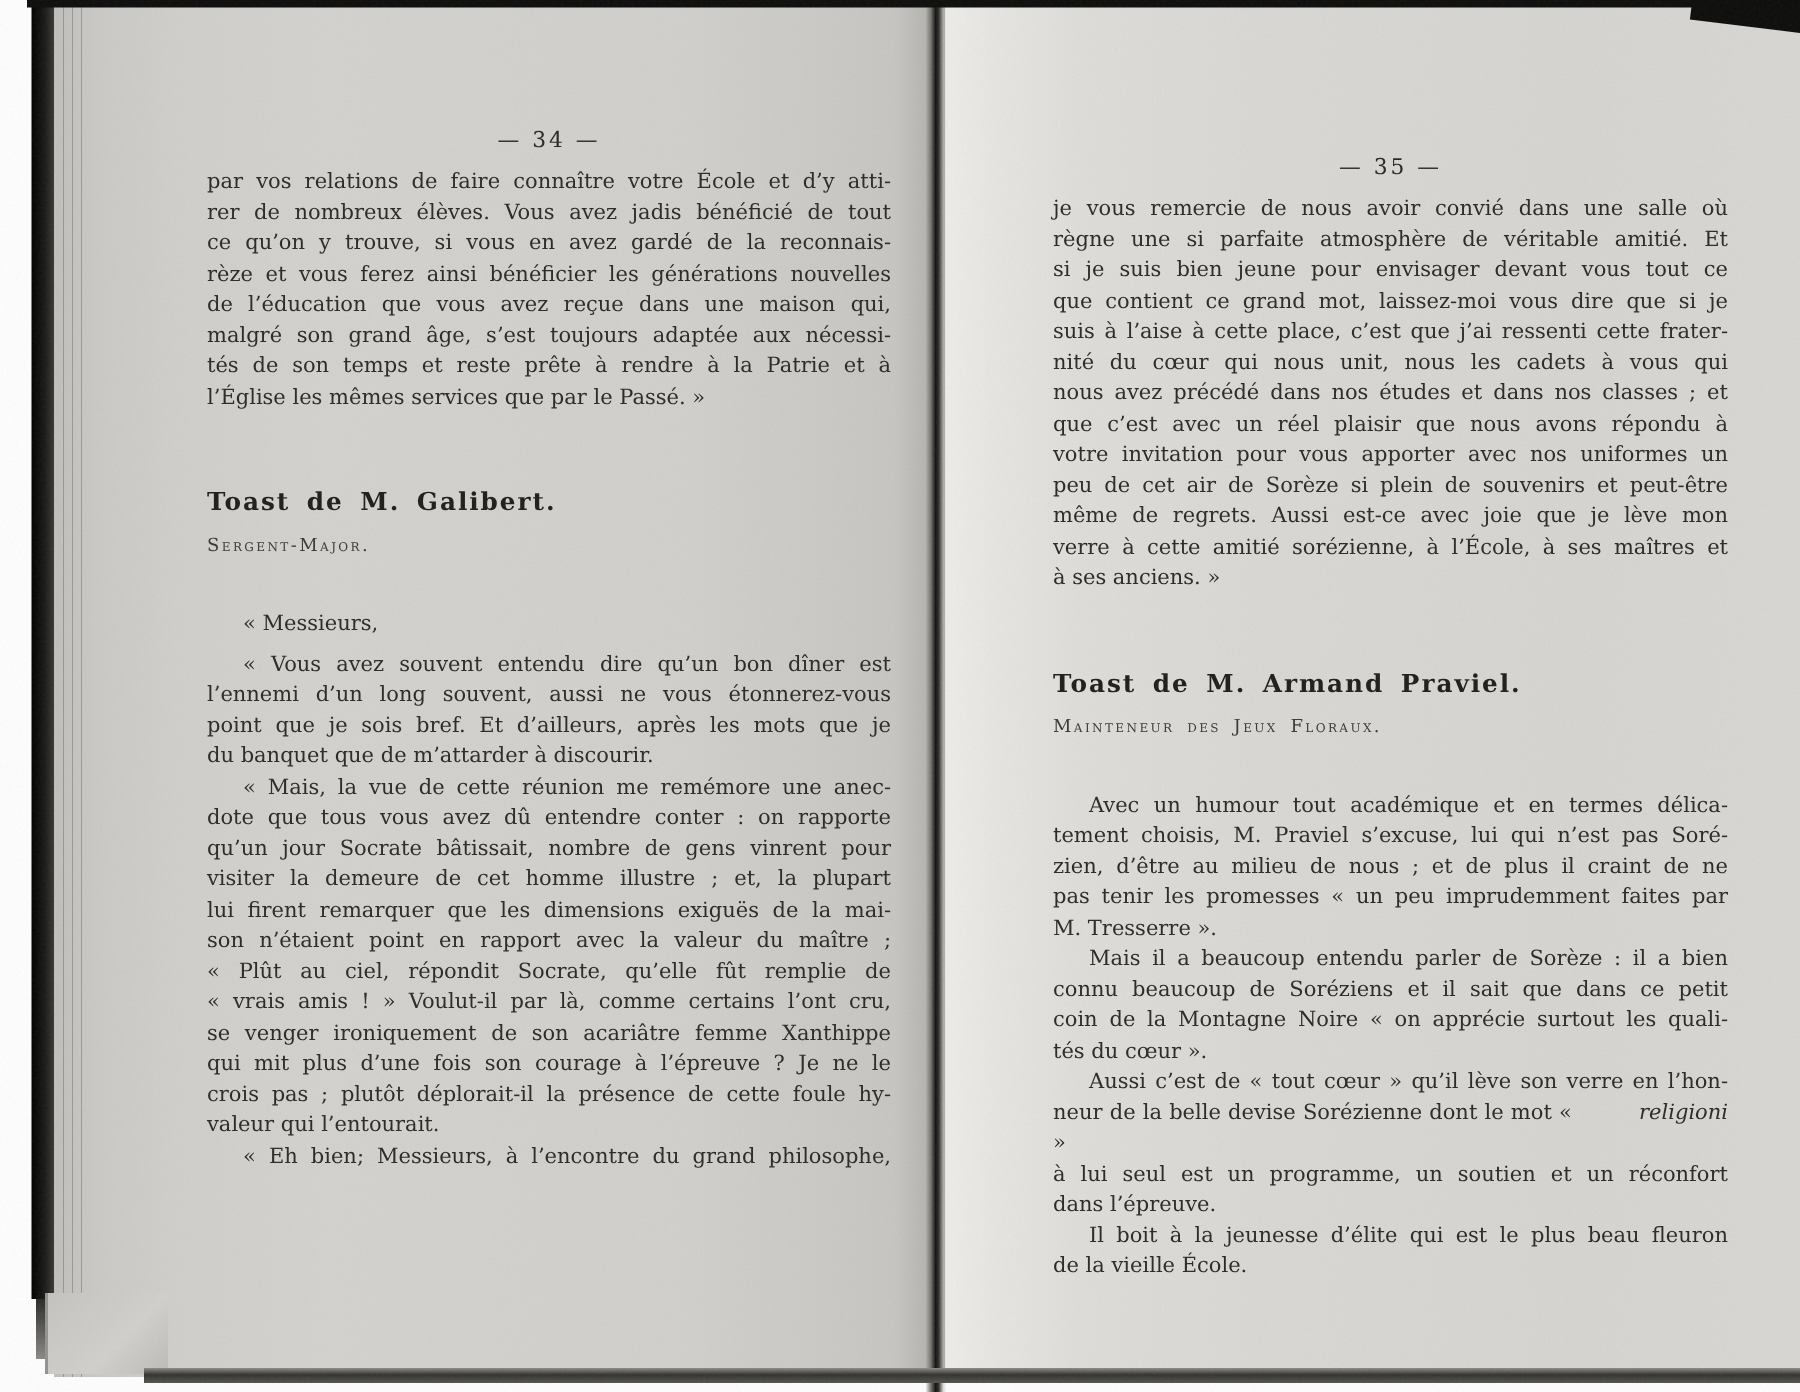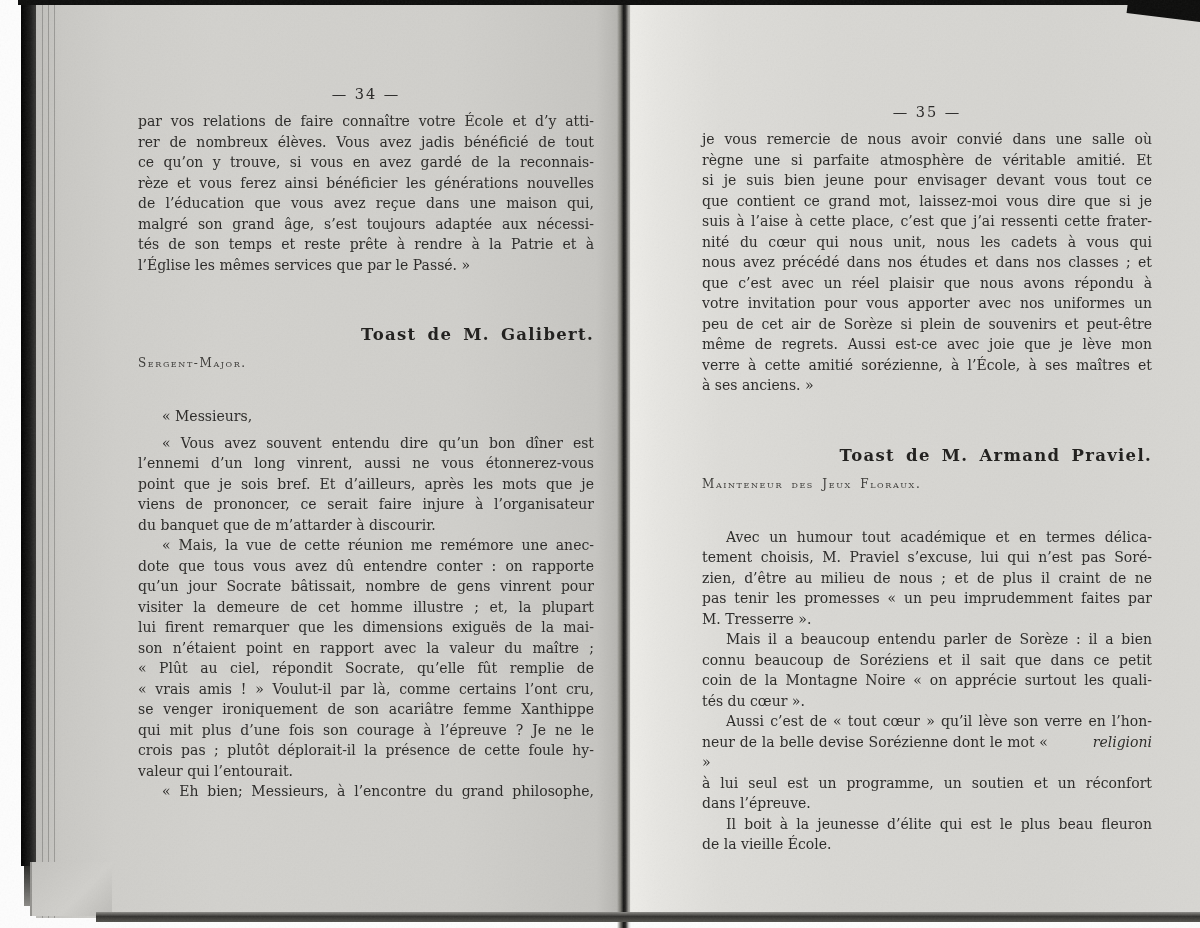--- a/index.html
+++ b/index.html
@@ -40,21 +40,21 @@
   .column{position:absolute;color:#2b2a28;}
   .col-left{left:102px;top:82px;width:456px;}
   .col-right{left:72px;top:100px;width:450px;}
   .pageno{text-align:center;font-size:14.5px;letter-spacing:2px;margin-bottom:9px;color:#282726;}
   .para{margin:0;font-size:14px;}
   .line{line-height:20.5px;white-space:normal;}
   .jl{text-align:justify;text-align-last:justify;}
   .last{text-align:justify;text-align-last:left;}
   .ind{padding-left:24px;}
   .salutation{margin-bottom:6px;}
-  .heading{font-weight:bold;font-size:16.5px;letter-spacing:1.3px;word-spacing:4px;text-align:right;
+  .heading{font-weight:bold;font-size:16.5px;letter-spacing:1.3px;word-spacing:4px;text-align:left;
     margin:50px 0 12px 0;color:#1f1e1c;}
   .subheading{font-variant:small-caps;font-size:12px;letter-spacing:1.6px;word-spacing:3px;text-align:left;
     margin:0 0 36px 0;color:#3a3936;}
   i{font-style:italic;margin-left:40px;}
 
   .texture{position:absolute;inset:0;pointer-events:none;opacity:.055;}
 </style>
 </head>
 <body>
 
@@ -73,23 +73,22 @@
           <div class="line jl">tés de son temps et reste prête à rendre à la Patrie et à</div>
           <div class="line last">l’Église les mêmes services que par le Passé. »</div>
         </div>
         <div class="heading">Toast de M. Galibert.</div>
         <div class="subheading">Sergent-Major.</div>
         <div class="para salutation">
           <div class="line last ind">« Messieurs,</div>
         </div>
         <div class="para">
           <div class="line jl ind">« Vous avez souvent entendu dire qu’un bon dîner est</div>
-          <div class="line jl">l’ennemi d’un long vinrent, aussi ne vous étonnerez-vous</div>
+          <div class="line jl">l’ennemi d’un long souvent, aussi ne vous étonnerez-vous</div>
           <div class="line jl">point que je sois bref. Et d’ailleurs, après les mots que je</div>
-          <div class="line jl">viens de prononcer, ce serait faire injure à l’organisateur</div>
           <div class="line last">du banquet que de m’attarder à discourir.</div>
         </div>
         <div class="para">
           <div class="line jl ind">« Mais, la vue de cette réunion me remémore une anec-</div>
           <div class="line jl">dote que tous vous avez dû entendre conter : on rapporte</div>
           <div class="line jl">qu’un jour Socrate bâtissait, nombre de gens vinrent pour</div>
           <div class="line jl">visiter la demeure de cet homme illustre ; et, la plupart</div>
           <div class="line jl">lui firent remarquer que les dimensions exiguës de la mai-</div>
           <div class="line jl">son n’étaient point en rapport avec la valeur du maître ;</div>
           <div class="line jl">« Plût au ciel, répondit Socrate, qu’elle fût remplie de</div>

